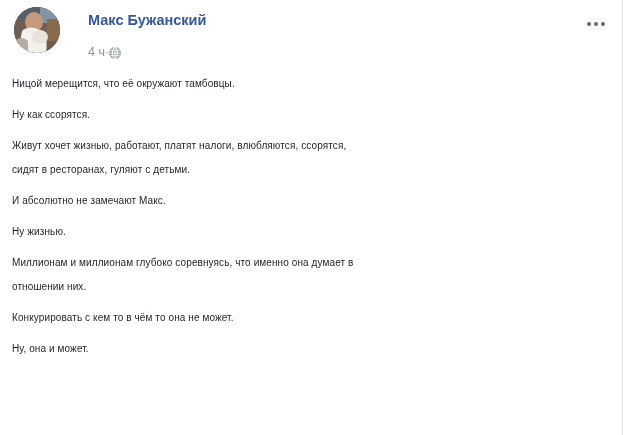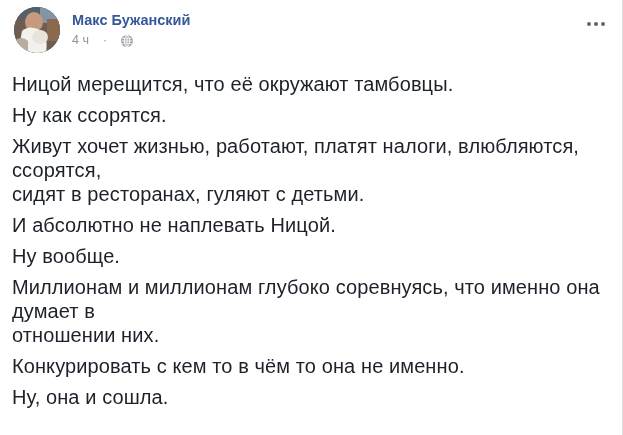--- a/index.html
+++ b/index.html
@@ -31,36 +31,36 @@
     left:14px; top:7px;
     width:46px; height:46px;
     border-radius:50%;
     overflow:hidden;
     cursor:pointer;
     background:#6e5d52;
   }
   .avatar svg{display:block;}
   .hdr-meta{
     position:absolute;
-    left:72px; top:11px;
+    left:88px; top:11px;
   }
   .author-link{
     display:inline-block;
     color:var(--c-link);
     font-size:14.5px;
     font-weight:bold;
     text-decoration:none;
     line-height:19px;
     cursor:pointer;
   }
   .sub-line{
-    margin-top:3px;
+    margin-top:15px;
     display:flex;
     align-items:center;
-    gap:14px;
+    gap:0;
     color:var(--c-muted);
     font-size:12.5px;
     line-height:15px;
   }
   .timestamp{cursor:pointer;}
   .globe{display:inline-flex;align-items:center;}
   .more-btn{
     position:absolute;
     right:12px; top:14px;
     width:28px; height:20px;
@@ -73,21 +73,21 @@
   }
   .more-btn .dot{
     width:4px;height:4px;border-radius:50%;
     background:var(--c-icon);
   }
   .post-body{
     padding:8px 18px 0 12px;
     color:var(--c-text);
   }
   .post-body p{
-    font-size:20px;
+    font-size:10px;
     line-height:24px;
     margin:0 0 7px 0;
     white-space:pre-line;
     letter-spacing:.1px;
   }
 </style>
 </head>
 <body>
 
 <div class="post">
@@ -133,21 +133,21 @@
       </span>
     </div>
 
   </div>
 
   <div class="post-body">
     <p>Ницой мерещится, что её окружают тамбовцы.</p>
     <p>Ну как ссорятся.</p>
     <p>Живут хочет жизнью, работают, платят налоги, влюбляются, ссорятся,
 сидят в ресторанах, гуляют с детьми.</p>
-    <p>И абсолютно не наплевать Ницой.</p>
-    <p>Ну вообще.</p>
+    <p>И абсолютно не замечают Макс.</p>
+    <p>Ну жизнью.</p>
     <p>Миллионам и миллионам глубоко соревнуясь, что именно она думает в
 отношении них.</p>
-    <p>Конкурировать с кем то в чём то она не именно.</p>
-    <p>Ну, она и сошла.</p>
+    <p>Конкурировать с кем то в чём то она не может.</p>
+    <p>Ну, она и может.</p>
   </div>
 
 </div>
 
 </body></html>

